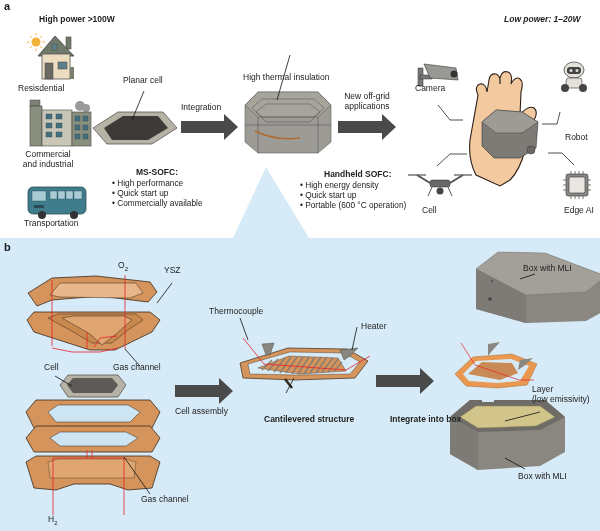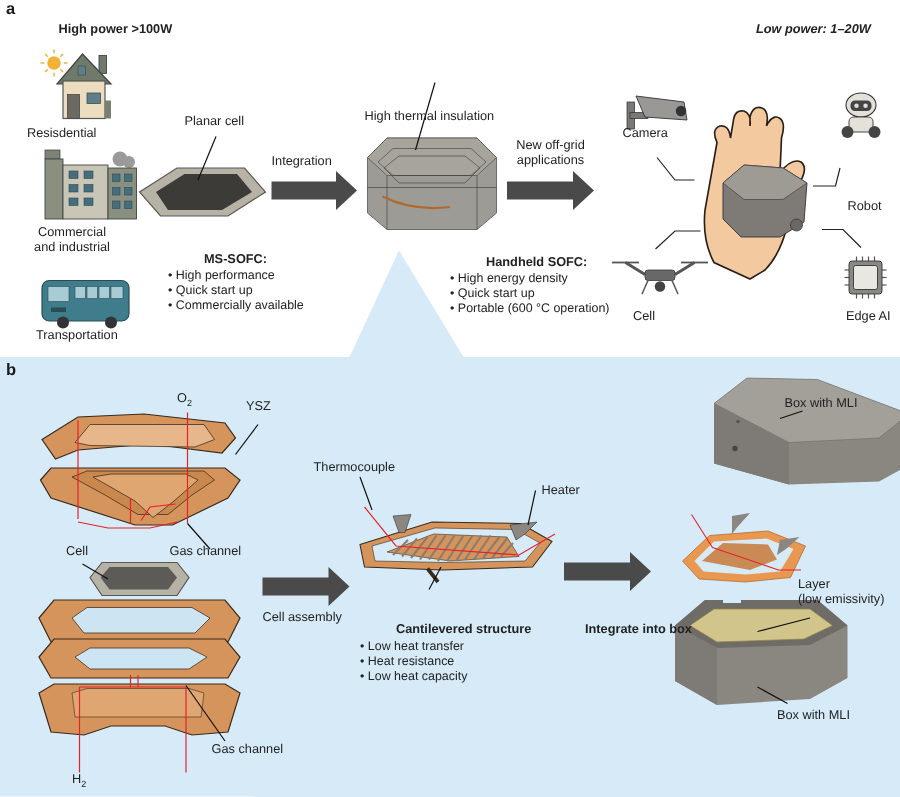--- a/index.html
+++ b/index.html
@@ -319,25 +319,20 @@
 <div class="abs lbl" style="left:44px;top:363px;">Cell</div>
 <div class="abs lbl" style="left:141px;top:495px;">Gas channel</div>
 <div class="abs lbl" style="left:48px;top:515px;"><span>H</span><sub style="font-size:6px;">2</sub></div>
 
 <div class="abs lbl" style="left:175px;top:407px;">Cell assembly</div>
 <div class="abs lbl" style="left:193px;top:307px;margin-left:16px;">Thermocouple</div>
 <div class="abs lbl" style="left:361px;top:322px;">Heater</div>
 
 <div class="abs" style="left:240px;top:415px;">
   <div class="lbl bold">Cantilevered structure</div>
-  <div class="list">
-    <div>Low heat transfer</div>
-    <div>Heat resistance</div>
-    <div>Low heat capacity</div>
-  </div>
 </div>
 
 <div class="abs lbl bold" style="left:366px;top:415px;">Integrate into box</div>
 <div class="abs lbl" style="left:523px;top:264px;">Box with MLI</div>
 <div class="abs lbl" style="left:532px;top:385px;">
   <div>Layer</div>
   <div>(low emissivity)</div>
 </div>
 <div class="abs lbl" style="left:518px;top:472px;">Box with MLI</div>
 

